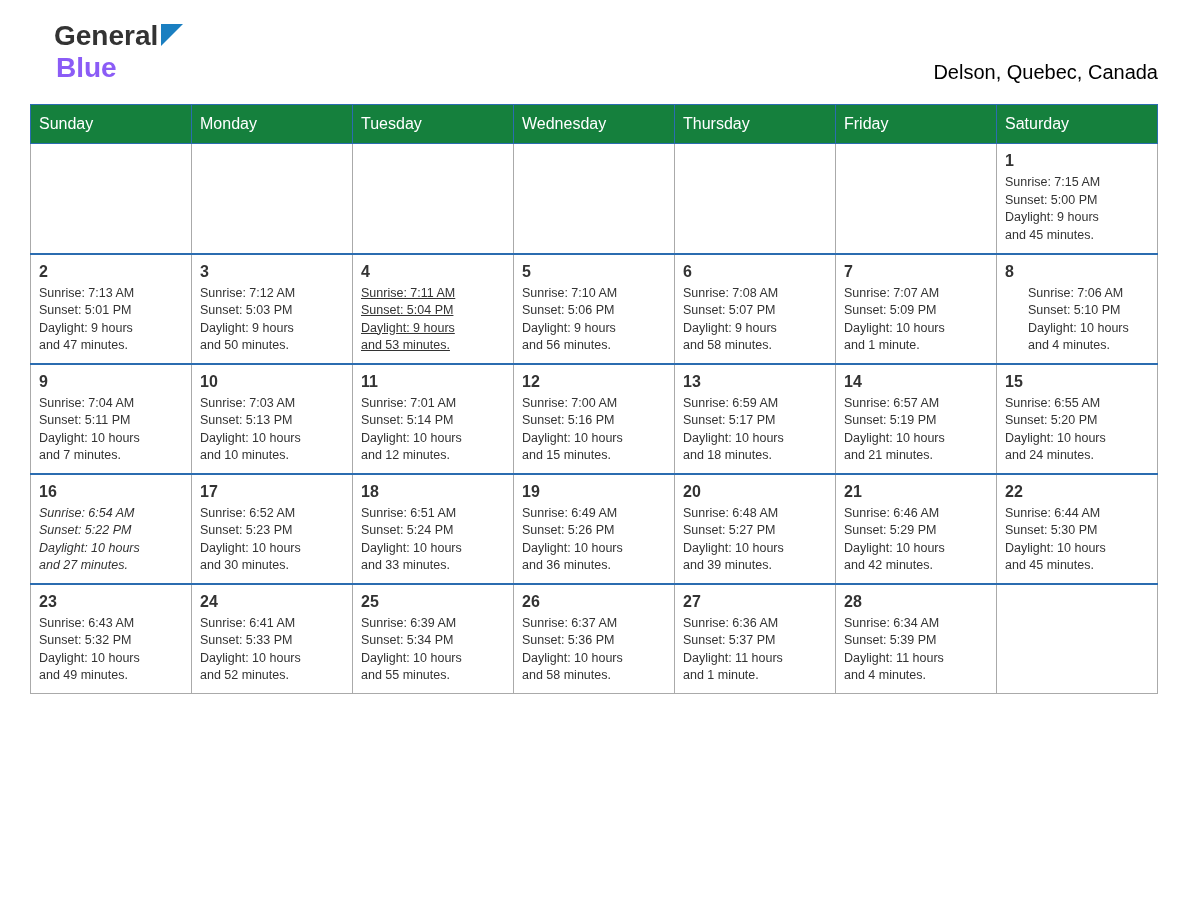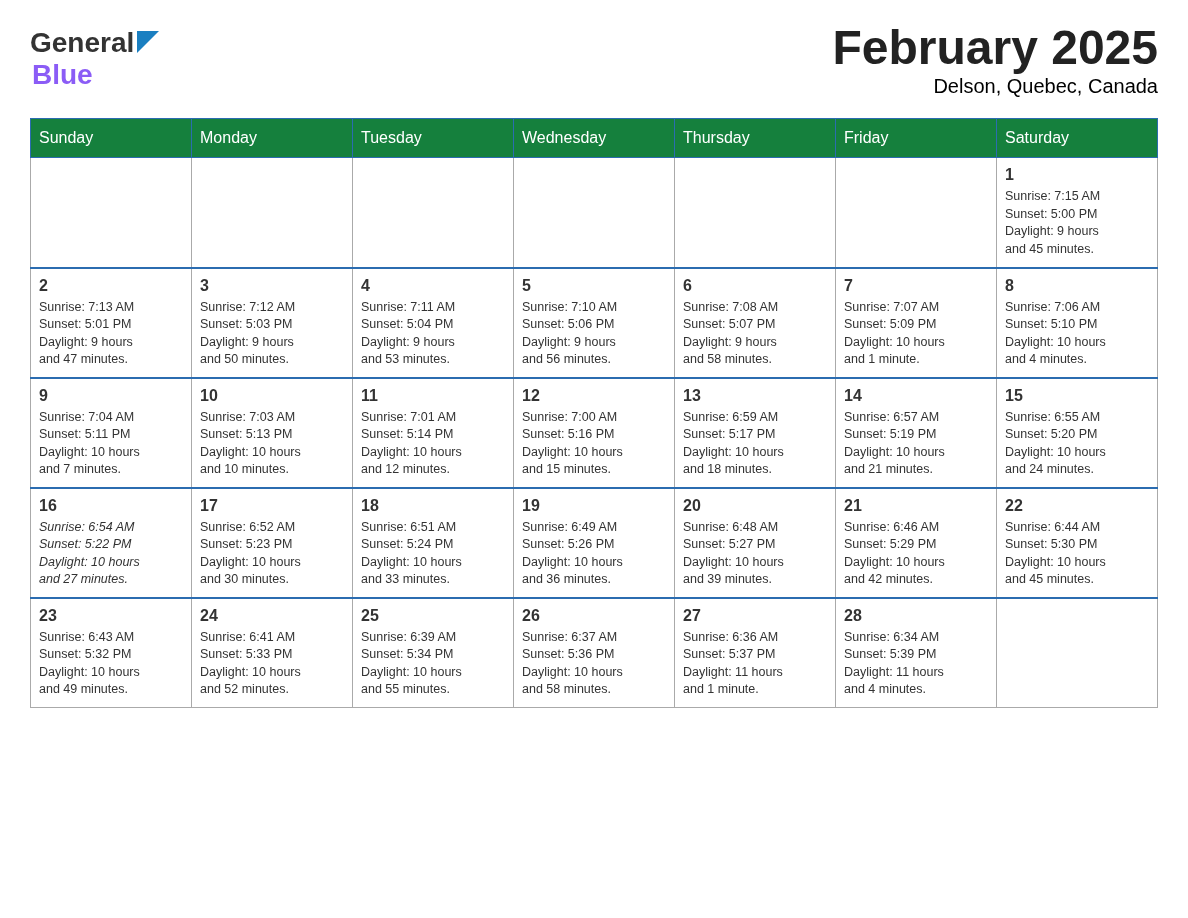--- a/index.html
+++ b/index.html
@@ -6,22 +6,23 @@
     body {
       font-family: Arial, sans-serif;
       background: #fff;
       padding: 20px 30px;
       width: 1188px;
       min-height: 918px;
     }
     .header {
       display: flex;
       justify-content: space-between;
-      align-items: center;
+      align-items: flex-end;
       margin-bottom: 20px;
+      margin-left: 24px;
     }
     .logo-text-general {
       font-size: 28px;
       font-weight: bold;
       color: #333;
     }
     .logo-text-blue {
       font-size: 28px;
       font-weight: bold;
       color: #8b5cf6;
@@ -102,21 +103,20 @@
       <span class="logo-text-general">General</span>
       <svg width="22" height="22" viewBox="0 0 22 22" style="margin-left:3px;margin-top:-2px;">
         <polygon points="0,0 22,0 0,22" fill="#1a7fc1"></polygon>
       </svg>
     </div>
     <div class="logo-line2">
       <span class="logo-text-blue">Blue</span>
     </div>
   </div>
   <div class="title-area">
-    <div class="month-title">February 2025</div>
     <div class="location">Delson, Quebec, Canada</div>
   </div>
 </div>
 
 <table class="calendar-table">
   <thead>
     <tr>
     <th>Sunday</th>
         <th>Monday</th>
         <th>Tuesday</th>
@@ -152,21 +152,21 @@
         </td>
         <td>
           <span class="day-number">3</span>
           <div class="day-info" style="white-space: pre-line;">Sunrise: 7:12 AM
 Sunset: 5:03 PM
 Daylight: 9 hours
 and 50 minutes.</div>
         </td>
         <td>
           <span class="day-number">4</span>
-          <div class="day-info" style="white-space: pre-line;">Sunrise: 7:11 AM
+          <div class="day-info" style="white-space: pre-line; text-decoration: underline;">Sunrise: 7:11 AM
 Sunset: 5:04 PM
 Daylight: 9 hours
 and 53 minutes.</div>
         </td>
         <td>
           <span class="day-number">5</span>
           <div class="day-info" style="white-space: pre-line;">Sunrise: 7:10 AM
 Sunset: 5:06 PM
 Daylight: 9 hours
 and 56 minutes.</div>
@@ -180,21 +180,21 @@
         </td>
         <td>
           <span class="day-number">7</span>
           <div class="day-info" style="white-space: pre-line;">Sunrise: 7:07 AM
 Sunset: 5:09 PM
 Daylight: 10 hours
 and 1 minute.</div>
         </td>
         <td>
           <span class="day-number">8</span>
-          <div class="day-info" style="white-space: pre-line;">Sunrise: 7:06 AM
+          <div class="day-info" style="white-space: pre-line; margin-left: 23px;">Sunrise: 7:06 AM
 Sunset: 5:10 PM
 Daylight: 10 hours
 and 4 minutes.</div>
         </td>
       </tr>
       <tr class="row-top-border">
         <td>
           <span class="day-number">9</span>
           <div class="day-info" style="white-space: pre-line;">Sunrise: 7:04 AM
 Sunset: 5:11 PM

